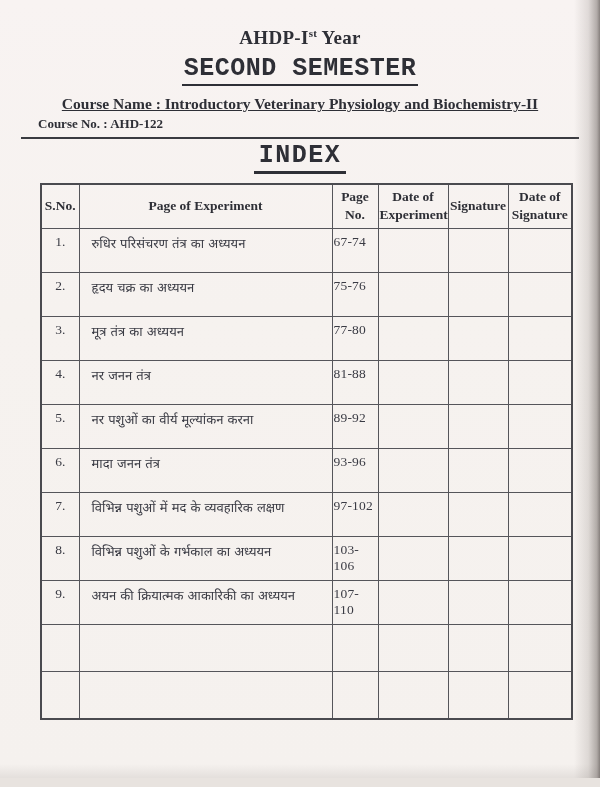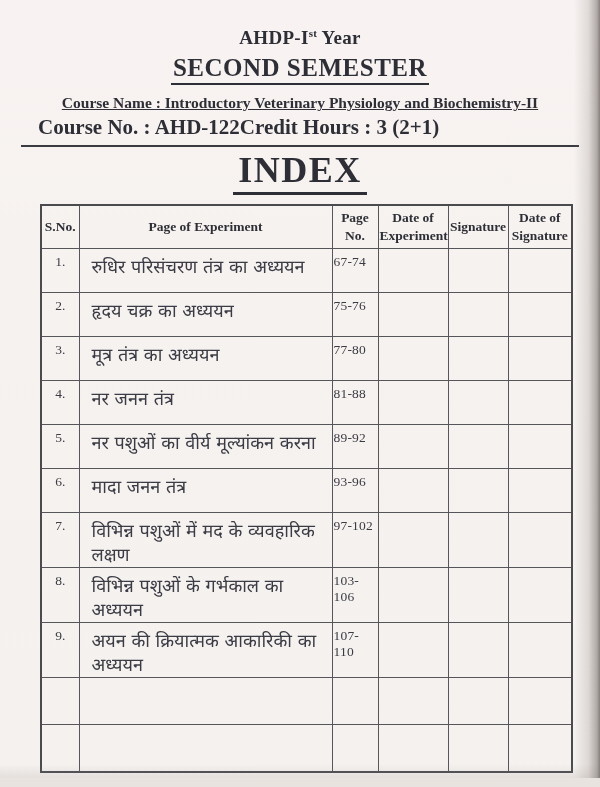--- a/index.html
+++ b/index.html
@@ -38,59 +38,61 @@
 
   .hdr { text-align: center; }
   .year-title {
     margin-top: 27px;
     font-size: 19px;
     font-weight: bold;
     letter-spacing: 0.3px;
     color: #2e2f36;
   }
   .year-title sup { font-size: 11px; }
-  .semester-title-wrap { margin-top: 5px; }
+  .semester-title-wrap { margin-top: 5px; font-family: Liberation Mono, monospace; }
   .semester-title {
     display: inline-block;
     font-size: 25px;
     font-weight: bold;
     letter-spacing: 0.5px;
     color: #2e2f36;
     border-bottom: 2.5px solid #2e2f36;
     padding: 0 2px 1px 2px;
   }
   .course-name-line {
     margin-top: 9px;
     font-size: 15.5px;
     font-weight: bold;
     color: #2e2f36;
     text-decoration: underline;
   }
   .course-meta-row {
     display: flex;
+    justify-content: space-between;
     padding: 3px 26px 0 38px;
-    font-size: 21px;
+    font-size: 13px;
     font-weight: bold;
     color: #2e2f36;
   }
   .divider {
     border: none;
     border-top: 2.4px solid #3a3b40;
     margin: 5px 21px 0 21px;
   }
   .index-title-wrap { text-align: center; margin-top: 3px; }
   .index-title {
     display: inline-block;
-    font-size: 36px;
+    font-size: 25px;
     font-weight: bold;
     letter-spacing: 1.5px;
     color: #2e2f36;
     border-bottom: 3px solid #2e2f36;
     padding: 0 5px 0 5px;
     line-height: 1.15;
+    font-family: Liberation Mono, monospace;
   }
 
   table.index-table {
     border-collapse: collapse;
     margin: 9px 16px 0 40px;
     width: 531px;
     table-layout: fixed;
   }
   .index-table th, .index-table td {
     border: 1.6px solid #55555a;
@@ -113,41 +115,40 @@
     color: #3a3b44;
     height: 37px; 
   }
   .index-table tr.empty-row td { height: 40px; }
   td.sno-cell { text-align: center; font-size: 13.5px; }
   td.name-cell {
     text-align: left;
     padding-left: 12px;
     padding-right: 4px;
     font-family: "DejaVu Sans", "Liberation Sans", sans-serif;
-    font-size: 18px;
+    font-size: 13px;
   }
   td.pages-cell { text-align: left; letter-spacing: 0.2px; }
 </style>
 </head>
 <body>
 
 <div class="page">
 
   <div class="hdr">
     <div class="year-title"><span>AHDP-I</span><sup>st</sup><span> Year</span></div>
 
     <div class="semester-title-wrap">
       <div class="semester-title">SECOND SEMESTER</div>
     </div>
 
     <div class="course-name-line">Course Name : Introductory Veterinary Physiology and Biochemistry-II</div>
 
     <div class="course-meta-row">
       <span>Course No. : AHD-122</span>
-      <span>Credit Hours : 3 (2+1)</span>
     </div>
 
     <hr class="divider">
 
     <div class="index-title-wrap">
       <div class="index-title">INDEX</div>
     </div>
   </div>
 
   <table class="index-table">

